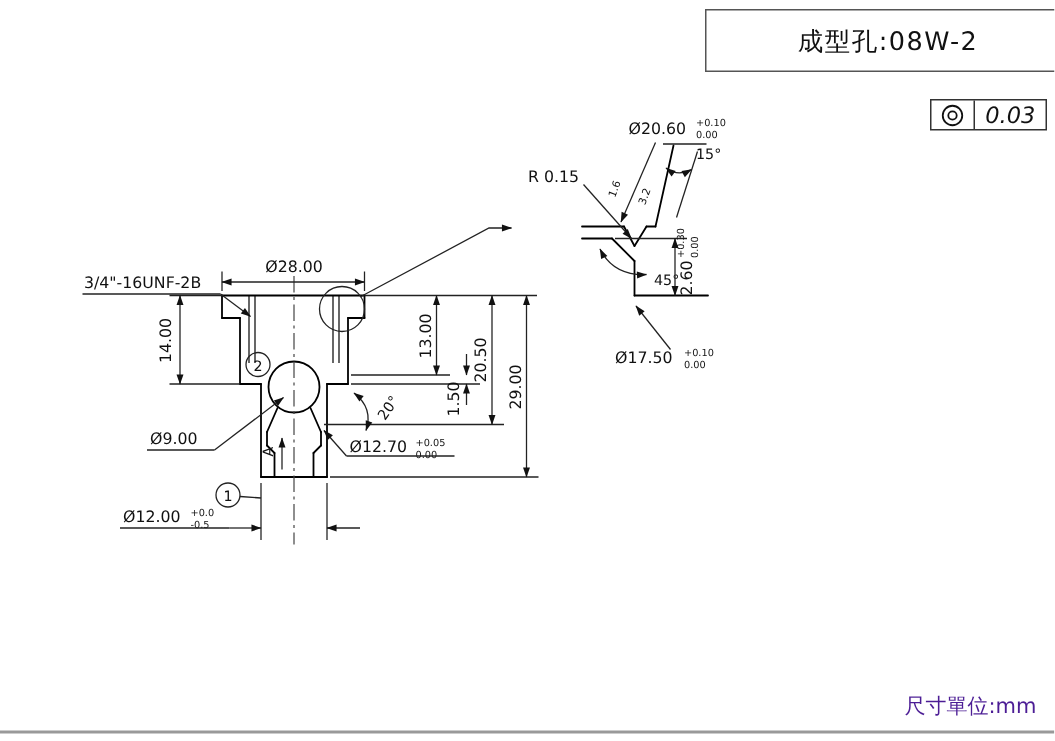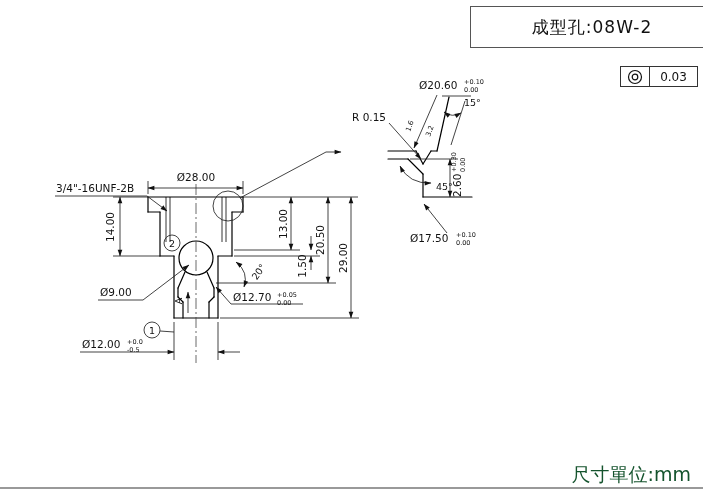--- a/index.html
+++ b/index.html
@@ -4,22 +4,22 @@
 <style>
   html,body{margin:0;padding:0;background:#fff;}
   .page{position:relative;width:703px;height:494px;background:#ffffff;overflow:hidden;
         font-family:"DejaVu Sans","Liberation Sans",sans-serif;color:#111;}
   .title-box{position:absolute;left:470px;top:6px;width:244px;height:42px;
         border:1.4px solid #555;box-sizing:border-box;display:flex;align-items:center;justify-content:center;
         font-size:17px;letter-spacing:1px;color:#111;}
   .gdt-frame{position:absolute;left:620px;width:78px;height:21px;border:1.2px solid #333;
         box-sizing:border-box;display:flex;align-items:stretch;background:#fff;}
   .gdt-sym{width:28px;border-right:1.2px solid #333;display:flex;align-items:center;justify-content:center;}
-  .gdt-val{flex:1;display:flex;align-items:center;justify-content:center;font-size:12px;color:#111;}
-  .unit-note{position:absolute;right:12px;top:462px;font-size:19px;color:#14532d;}
+  .gdt-val{flex:1;display:flex;align-items:center;justify-content:center;font-size:15px;color:#111;font-style:italic;}
+  .unit-note{position:absolute;right:12px;top:462px;font-size:14px;color:#4c1d95;}
   .bottom-rule{position:absolute;left:0;top:487px;width:703px;height:1.5px;background:#999;}
   svg text{font-family:"DejaVu Sans","Liberation Sans",sans-serif;fill:#111;}
   .pl{stroke:#000;stroke-width:1.2;fill:none;stroke-linecap:round;}
   .tl{stroke:#000;stroke-width:0.8;fill:none;}
   .dl{stroke:#222;stroke-width:0.85;fill:none;}
   .cl{stroke:#444;stroke-width:0.8;fill:none;stroke-dasharray:11 3 2 3;}
   .fs-main{font-size:10.5px;}
   .fs-tol{font-size:6.5px;}
   .fs-small{font-size:9.5px;}
   .fs-tiny{font-size:7px;}

